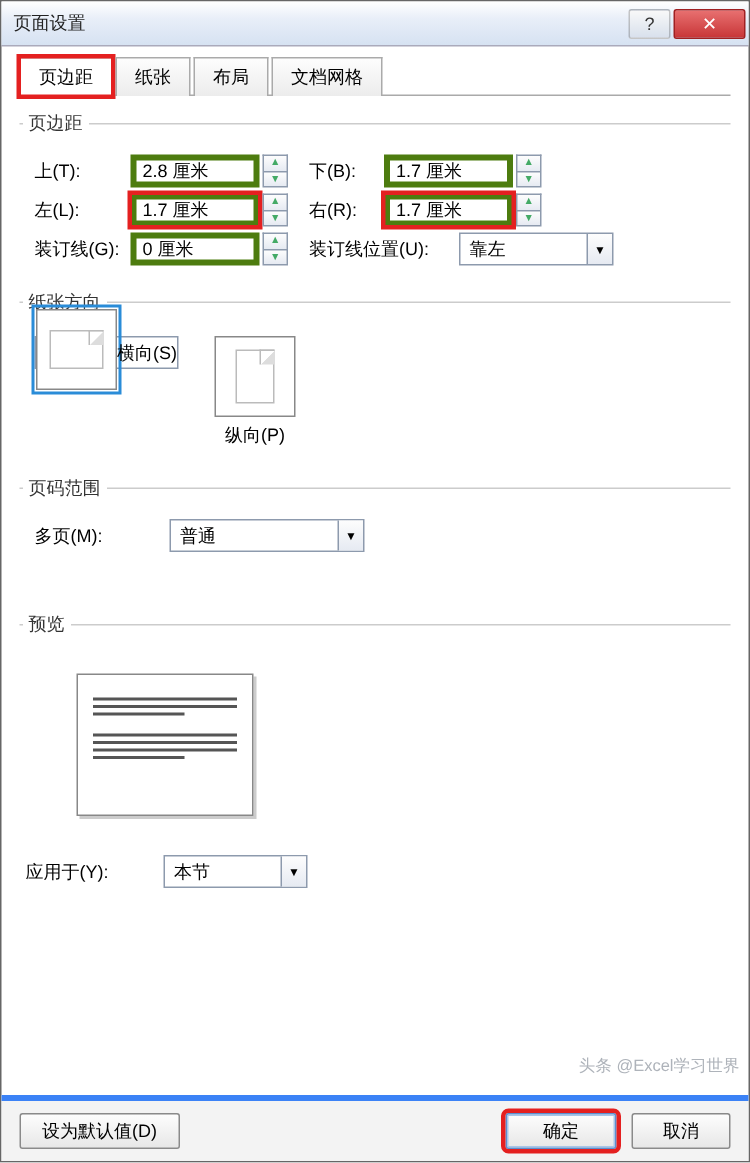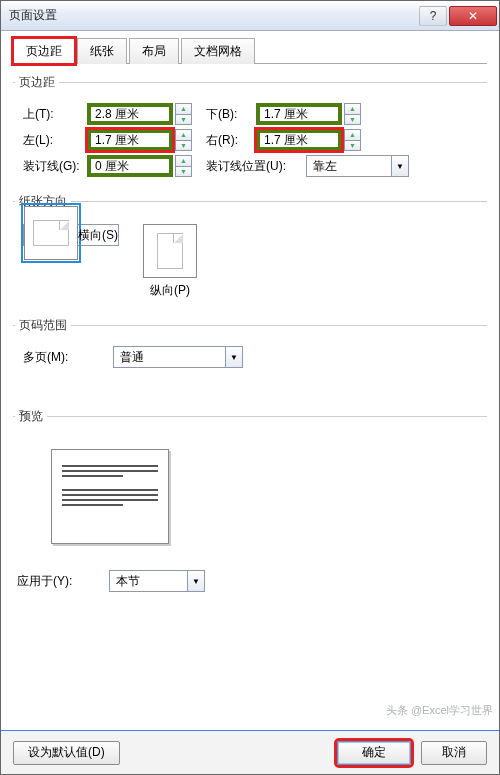--- a/index.html
+++ b/index.html
@@ -32,21 +32,21 @@
   .orient { display: flex; gap: 24px; padding: 6px 8px; }
   .obox { text-align: center; }
   .obox .pic { width: 54px; height: 54px; border: 1px solid #888; background: #fff; margin-bottom: 4px; display: flex; align-items: center; justify-content: center; }
   .obox.sel .pic { outline: 2px solid #2a8cd8; outline-offset: 1px; }
   .pagepic { border: 1px solid #bbb; display: flex; align-items: flex-end; justify-content: flex-end; }
   .pagepic .fold { width: 10px; height: 10px; border-top: 1px solid #bbb; border-left: 1px solid #bbb; background: linear-gradient(135deg,#fff 48%,#ddd 52%); margin: -1px -1px 0 0; align-self: flex-start; margin-left: auto; }
   .preview-box { width: 118px; height: 95px; border: 1px solid #888; background: #fff; margin: 16px 0 8px 36px; box-shadow: 2px 2px 0 #ccc; padding: 12px 10px; }
   .preview-box .ln { height: 2px; background: #555; margin: 3px 0; }
   .preview-box .ln.short { width: 64%; }
   .bottom-row { display: flex; align-items: center; padding: 6px 0 2px 4px; gap: 20px; }
-  .footer { position: absolute; left: 0; right: 0; bottom: 0; height: 44px; border-top: 1px solid #3b82f6; background: #f3f3f3; display: flex; align-items: center; padding: 0 12px; }
+  .footer { position: absolute; left: 0; right: 0; bottom: 0; height: 44px; border-top: 4px solid #3b82f6; background: #f3f3f3; display: flex; align-items: center; padding: 0 12px; }
   .btn { height: 24px; padding: 0 14px; border: 1px solid #8a8a8a; background: linear-gradient(#fdfdfd,#e7e7e7); border-radius: 2px; display: flex; align-items: center; }
   .btn.hl { outline: 3px solid #e42020; outline-offset: 0; border-color: #5b8fd0; box-shadow: inset 0 0 0 1px #a7c5e8; }
   .watermark { position: absolute; right: 6px; bottom: 56px; color: #aeb3ba; font-size: 11px; pointer-events: none; }
 </style>
 </head>
 <body>
 
 <div class="window">
   <div class="titlebar">
     <div class="title">页面设置</div>

